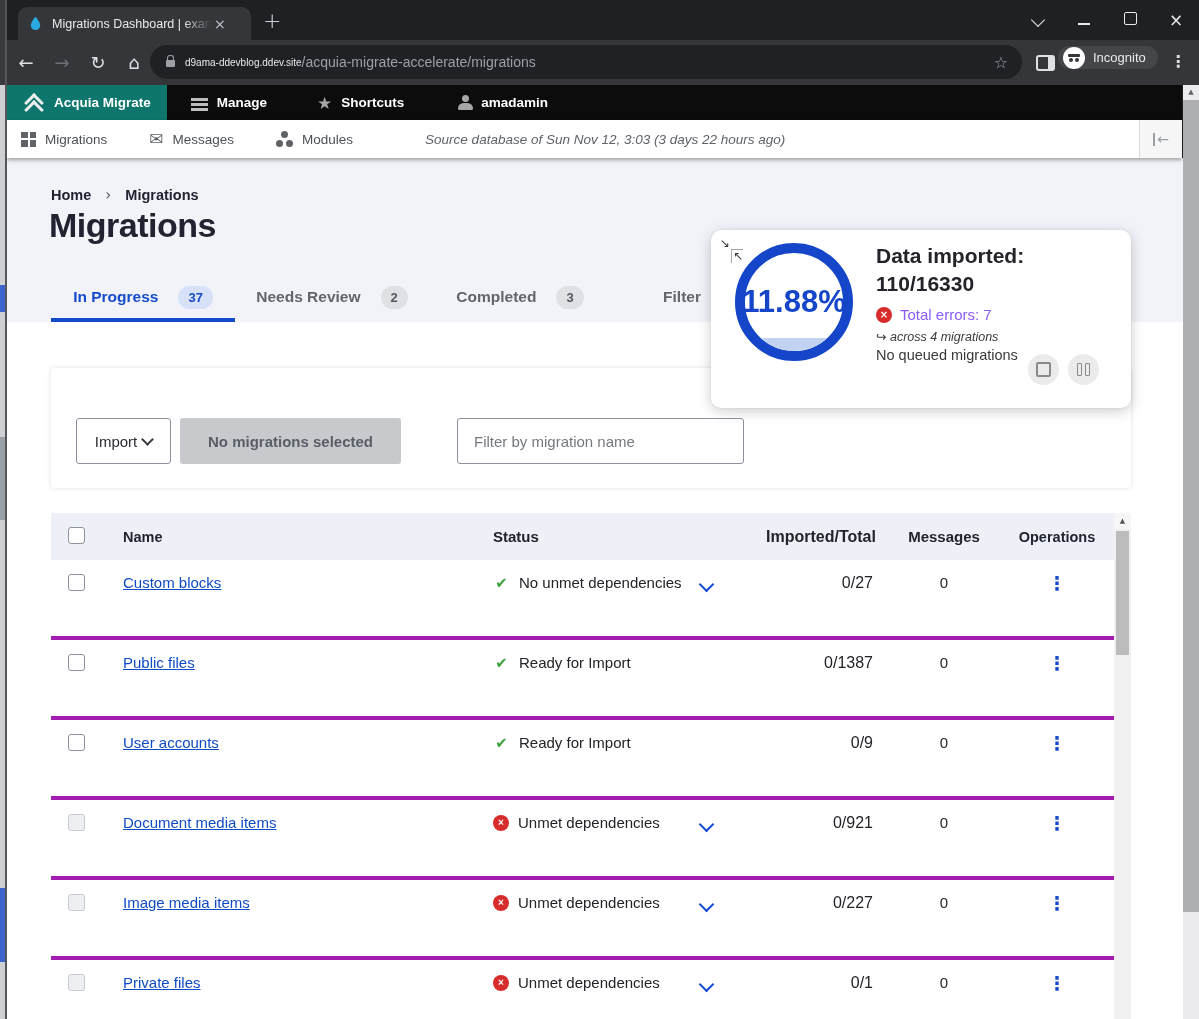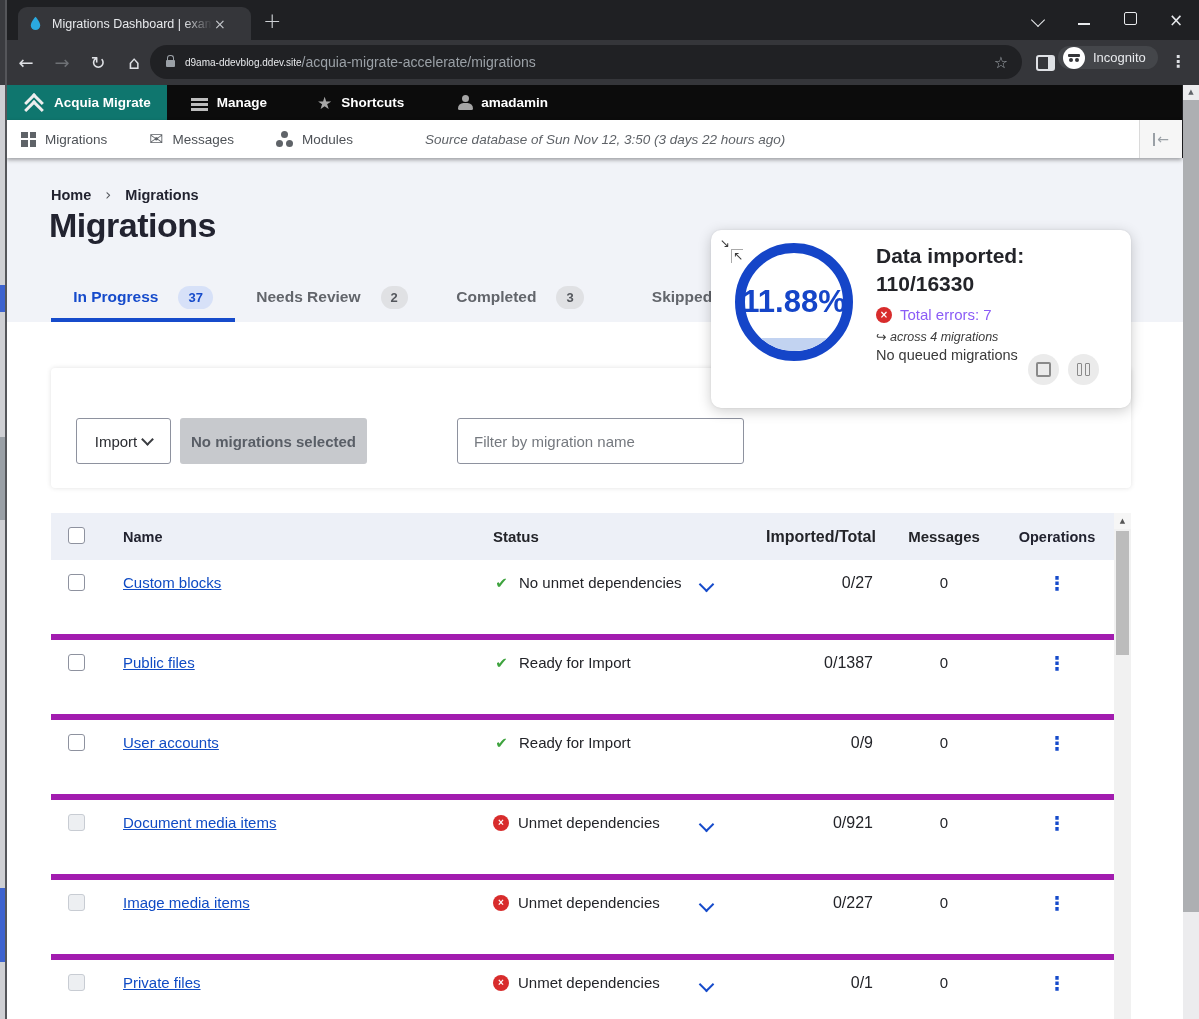--- a/index.html
+++ b/index.html
@@ -95,31 +95,31 @@
   .tab.active .badge{background:#d7e1f8;color:#164bcb;}
   .tab.active::after{content:"";position:absolute;left:0;right:0;bottom:0;height:4px;background:#164bcb;}
 
   
   .panel{left:51px;top:368px;width:1080px;height:120px;background:#fff;border-radius:4px;
          box-shadow:0 0 5px rgba(0,0,0,0.12);}
   .btn-import{position:absolute;left:25px;top:50px;width:95px;height:46px;background:#fff;border:1px solid #8e929f;
          border-radius:3px;display:flex;align-items:center;justify-content:center;gap:6px;font-size:15px;color:#2a2c31;}
   .imp-chev{width:7px;height:7px;border-right:2px solid #3a3c40;border-bottom:2px solid #3a3c40;
          transform:rotate(45deg);margin-top:-4px;}
-  .btn-disabled{position:absolute;left:129px;top:50px;width:187px;height:46px;background:#c7c9cd;border-radius:3px;
+  .btn-disabled{position:absolute;left:129px;top:50px;width:221px;height:46px;background:#c7c9cd;border-radius:3px;
          display:flex;align-items:center;justify-content:center;font-size:15px;font-weight:bold;color:#595e66;}
   .filter-input{position:absolute;left:406px;top:50px;width:287px;height:46px;border:1px solid #8e929f;border-radius:3px;
          box-sizing:border-box;padding:0 16px;font-size:15px;color:#2a2c31;font-family:"Liberation Sans",sans-serif;}
   .filter-input::placeholder{color:#75797f;}
 
   
   .table{left:51px;top:513px;width:1080px;height:652px;overflow:hidden;}
   .thead,.trow{display:grid;grid-template-columns:55px 370px 290px 122px 112px 114px;}
   .thead{height:47px;background:#edf0f7;align-items:center;font-size:14.5px;font-weight:bold;color:#222330;}
-  .trow{height:80px;border-bottom:6px solid #a21caf;align-items:start;padding-top:0;box-sizing:border-box;}
+  .trow{height:80px;border-bottom:4px solid #a21caf;align-items:start;padding-top:0;box-sizing:border-box;}
   .tc{padding-top:14px;}
   .thead .tc{padding-top:0;}
   .c-cb{padding-left:17px;}
   .c-name,.c-status{padding-left:17px;}
   .c-imp{text-align:right;padding-right:15px;font-size:16px;color:#232429;}
   .c-msg{text-align:center;font-size:15px;color:#232429;}
   .c-ops{text-align:center;}
   .cb{display:inline-block;width:17px;height:17px;border-radius:3px;background:#fff;border:1.5px solid #8e929f;box-sizing:border-box;}
   .cb.cb-off{background:#edeff2;border-color:#c8ccd3;}
   .mlink{color:#0f4bc4;font-size:15px;text-decoration:underline;}
@@ -261,21 +261,21 @@
       <span>Messages</span>
     </div>
     <div class="stb-item" style="margin-left:14px;">
       <span class="mods">
           <i></i>
           <i></i>
           <i></i>
         </span>
       <span>Modules</span>
     </div>
-    <span class="source-note">Source database of Sun Nov 12, 3:50 (3 days 22 hours ago)</span>
+    <span class="source-note">Source database of Sun Nov 12, 3:03 (3 days 22 hours ago)</span>
     <div class="stb-right">
       <span class="coll">
           <i class="coll-bar"></i>
           <span class="coll-arrow icon">←</span>
         </span>
     </div>
   </div>
 
   <div class="abs pagebg"></div>
   <div class="abs mainwhite"></div>
@@ -293,21 +293,21 @@
   </div>
   <div class="tab" style="left:247px;width:170px;">
     <span>Needs Review</span>
     <span class="badge">2</span>
   </div>
   <div class="tab" style="left:447px;width:146px;">
     <span>Completed</span>
     <span class="badge">3</span>
   </div>
   <div class="tab" style="left:627px;width:110px;">
-    <span>Skipped</span>
+    <span>Filter</span>
   </div>
 
   <div class="abs panel">
     <button class="btn-import" style="cursor:default;">
       <span>Import</span>
       <i class="imp-chev"></i>
     </button>
     <div class="btn-disabled">
       <span>No migrations selected</span>
     </div>

